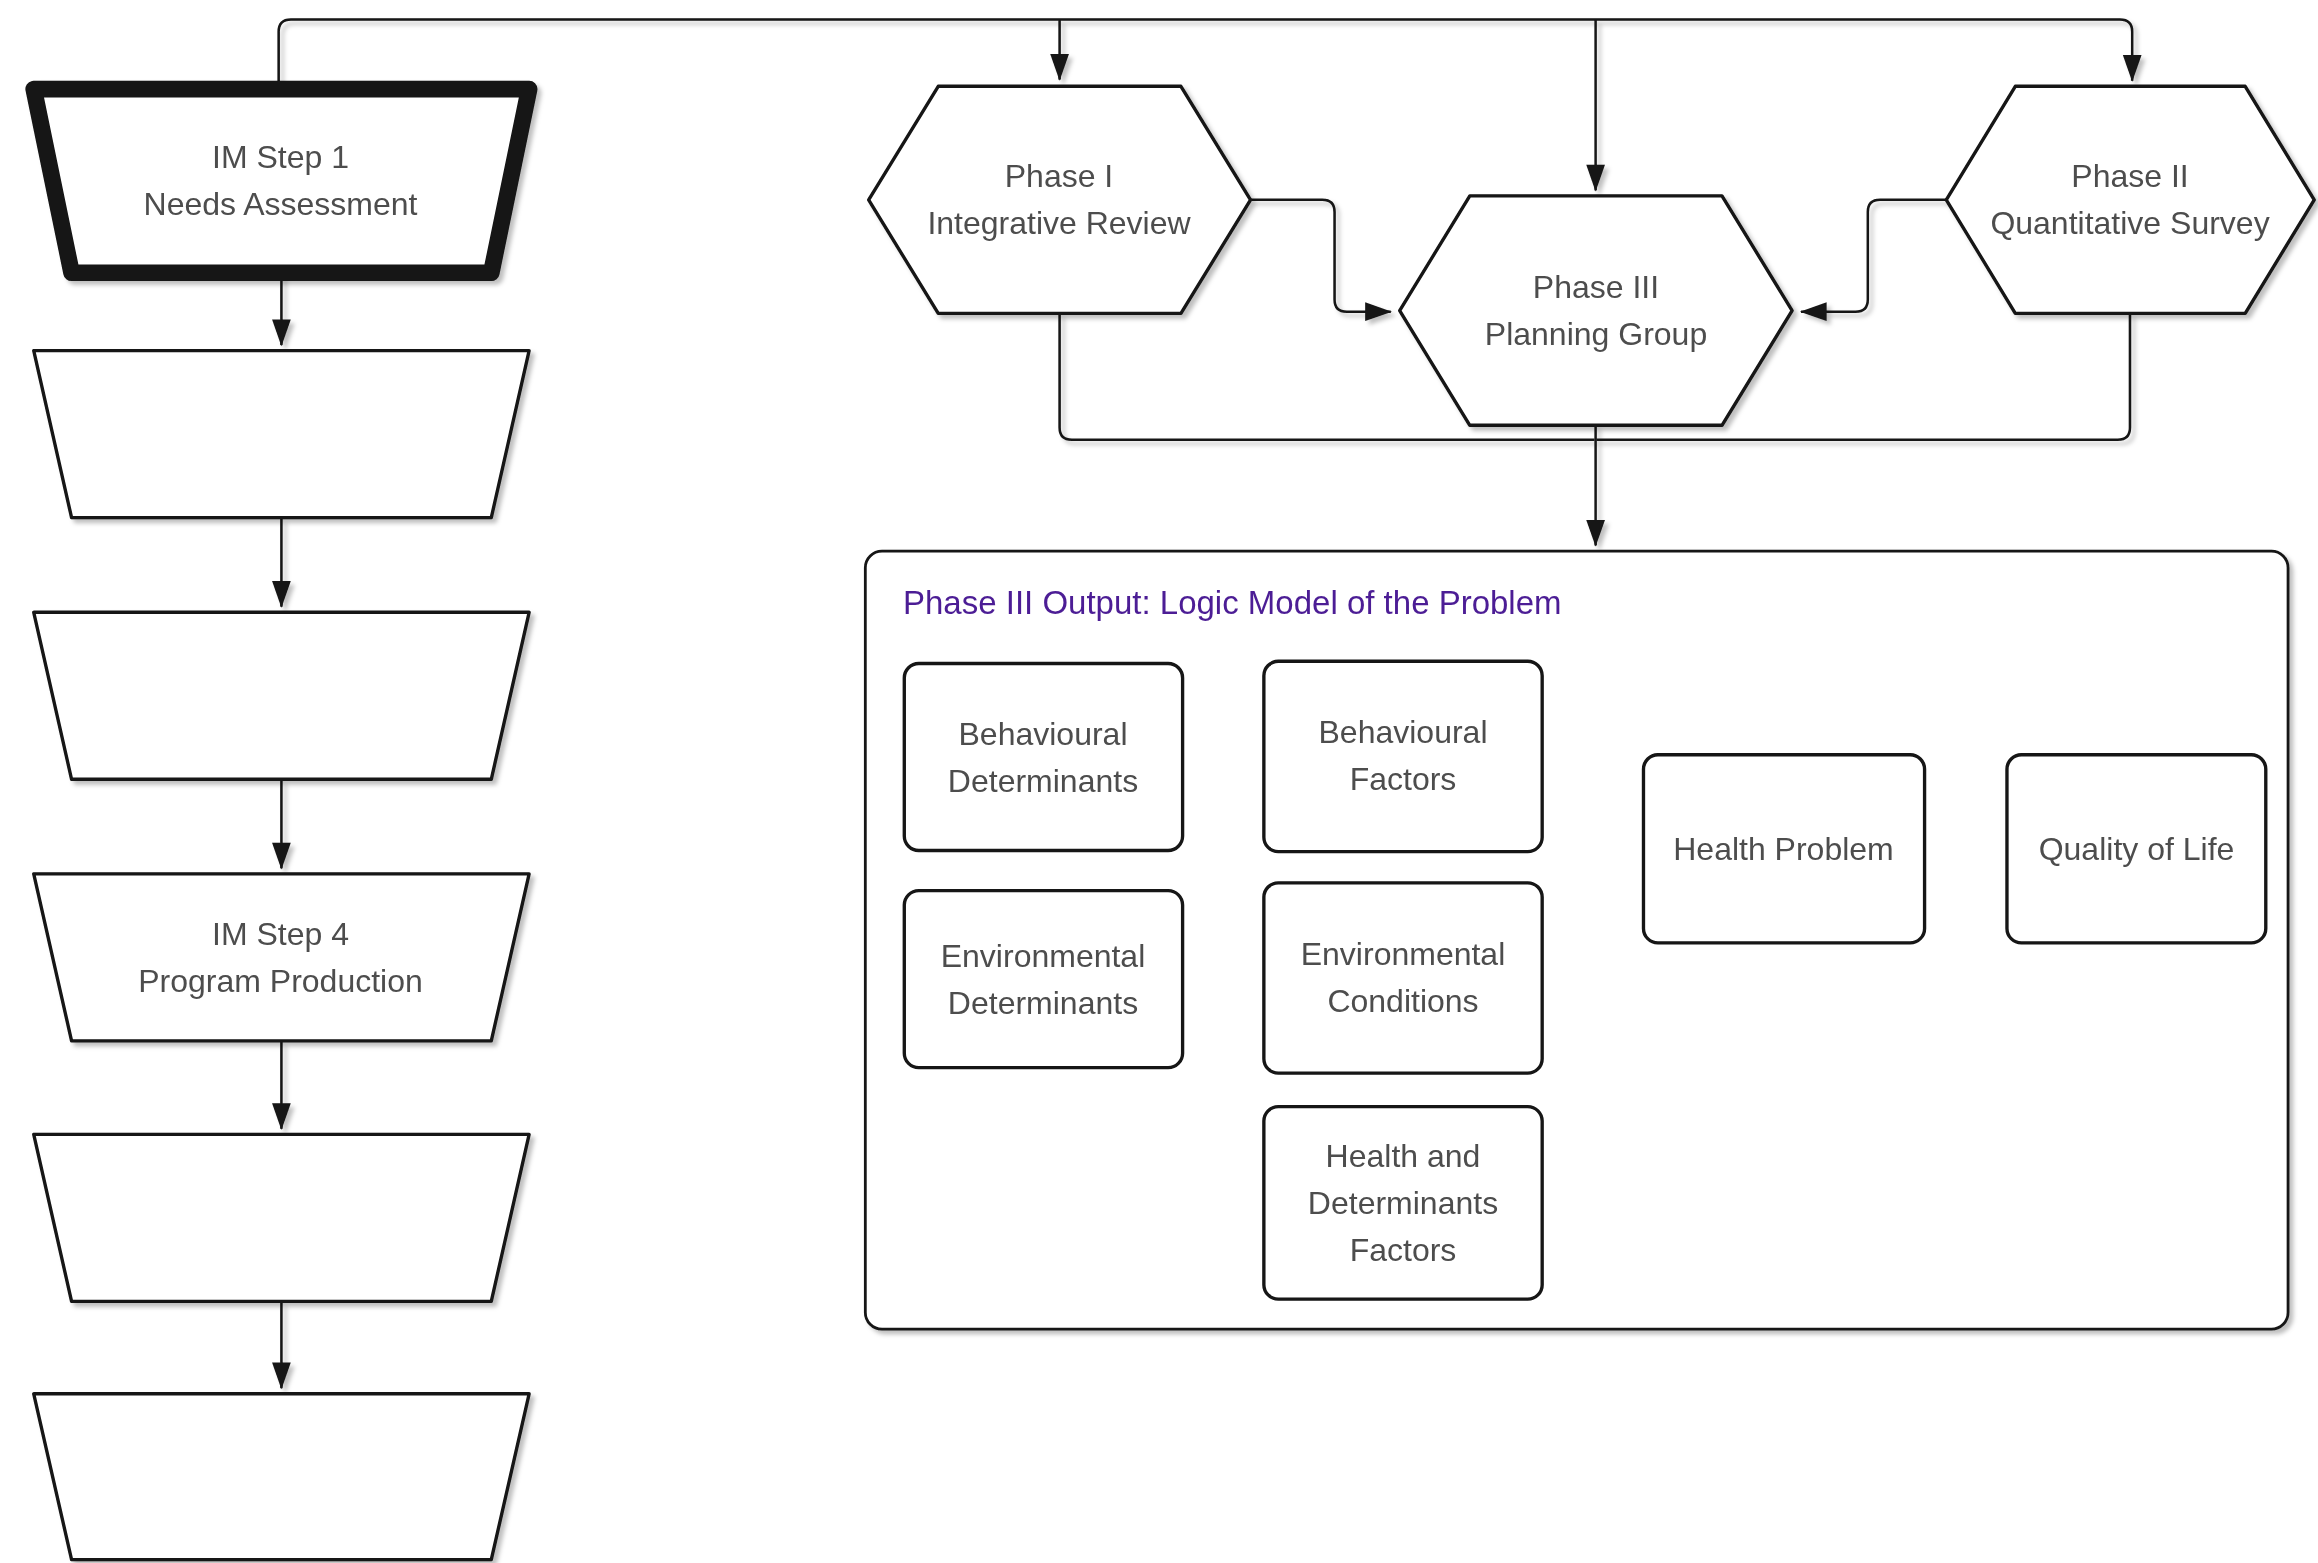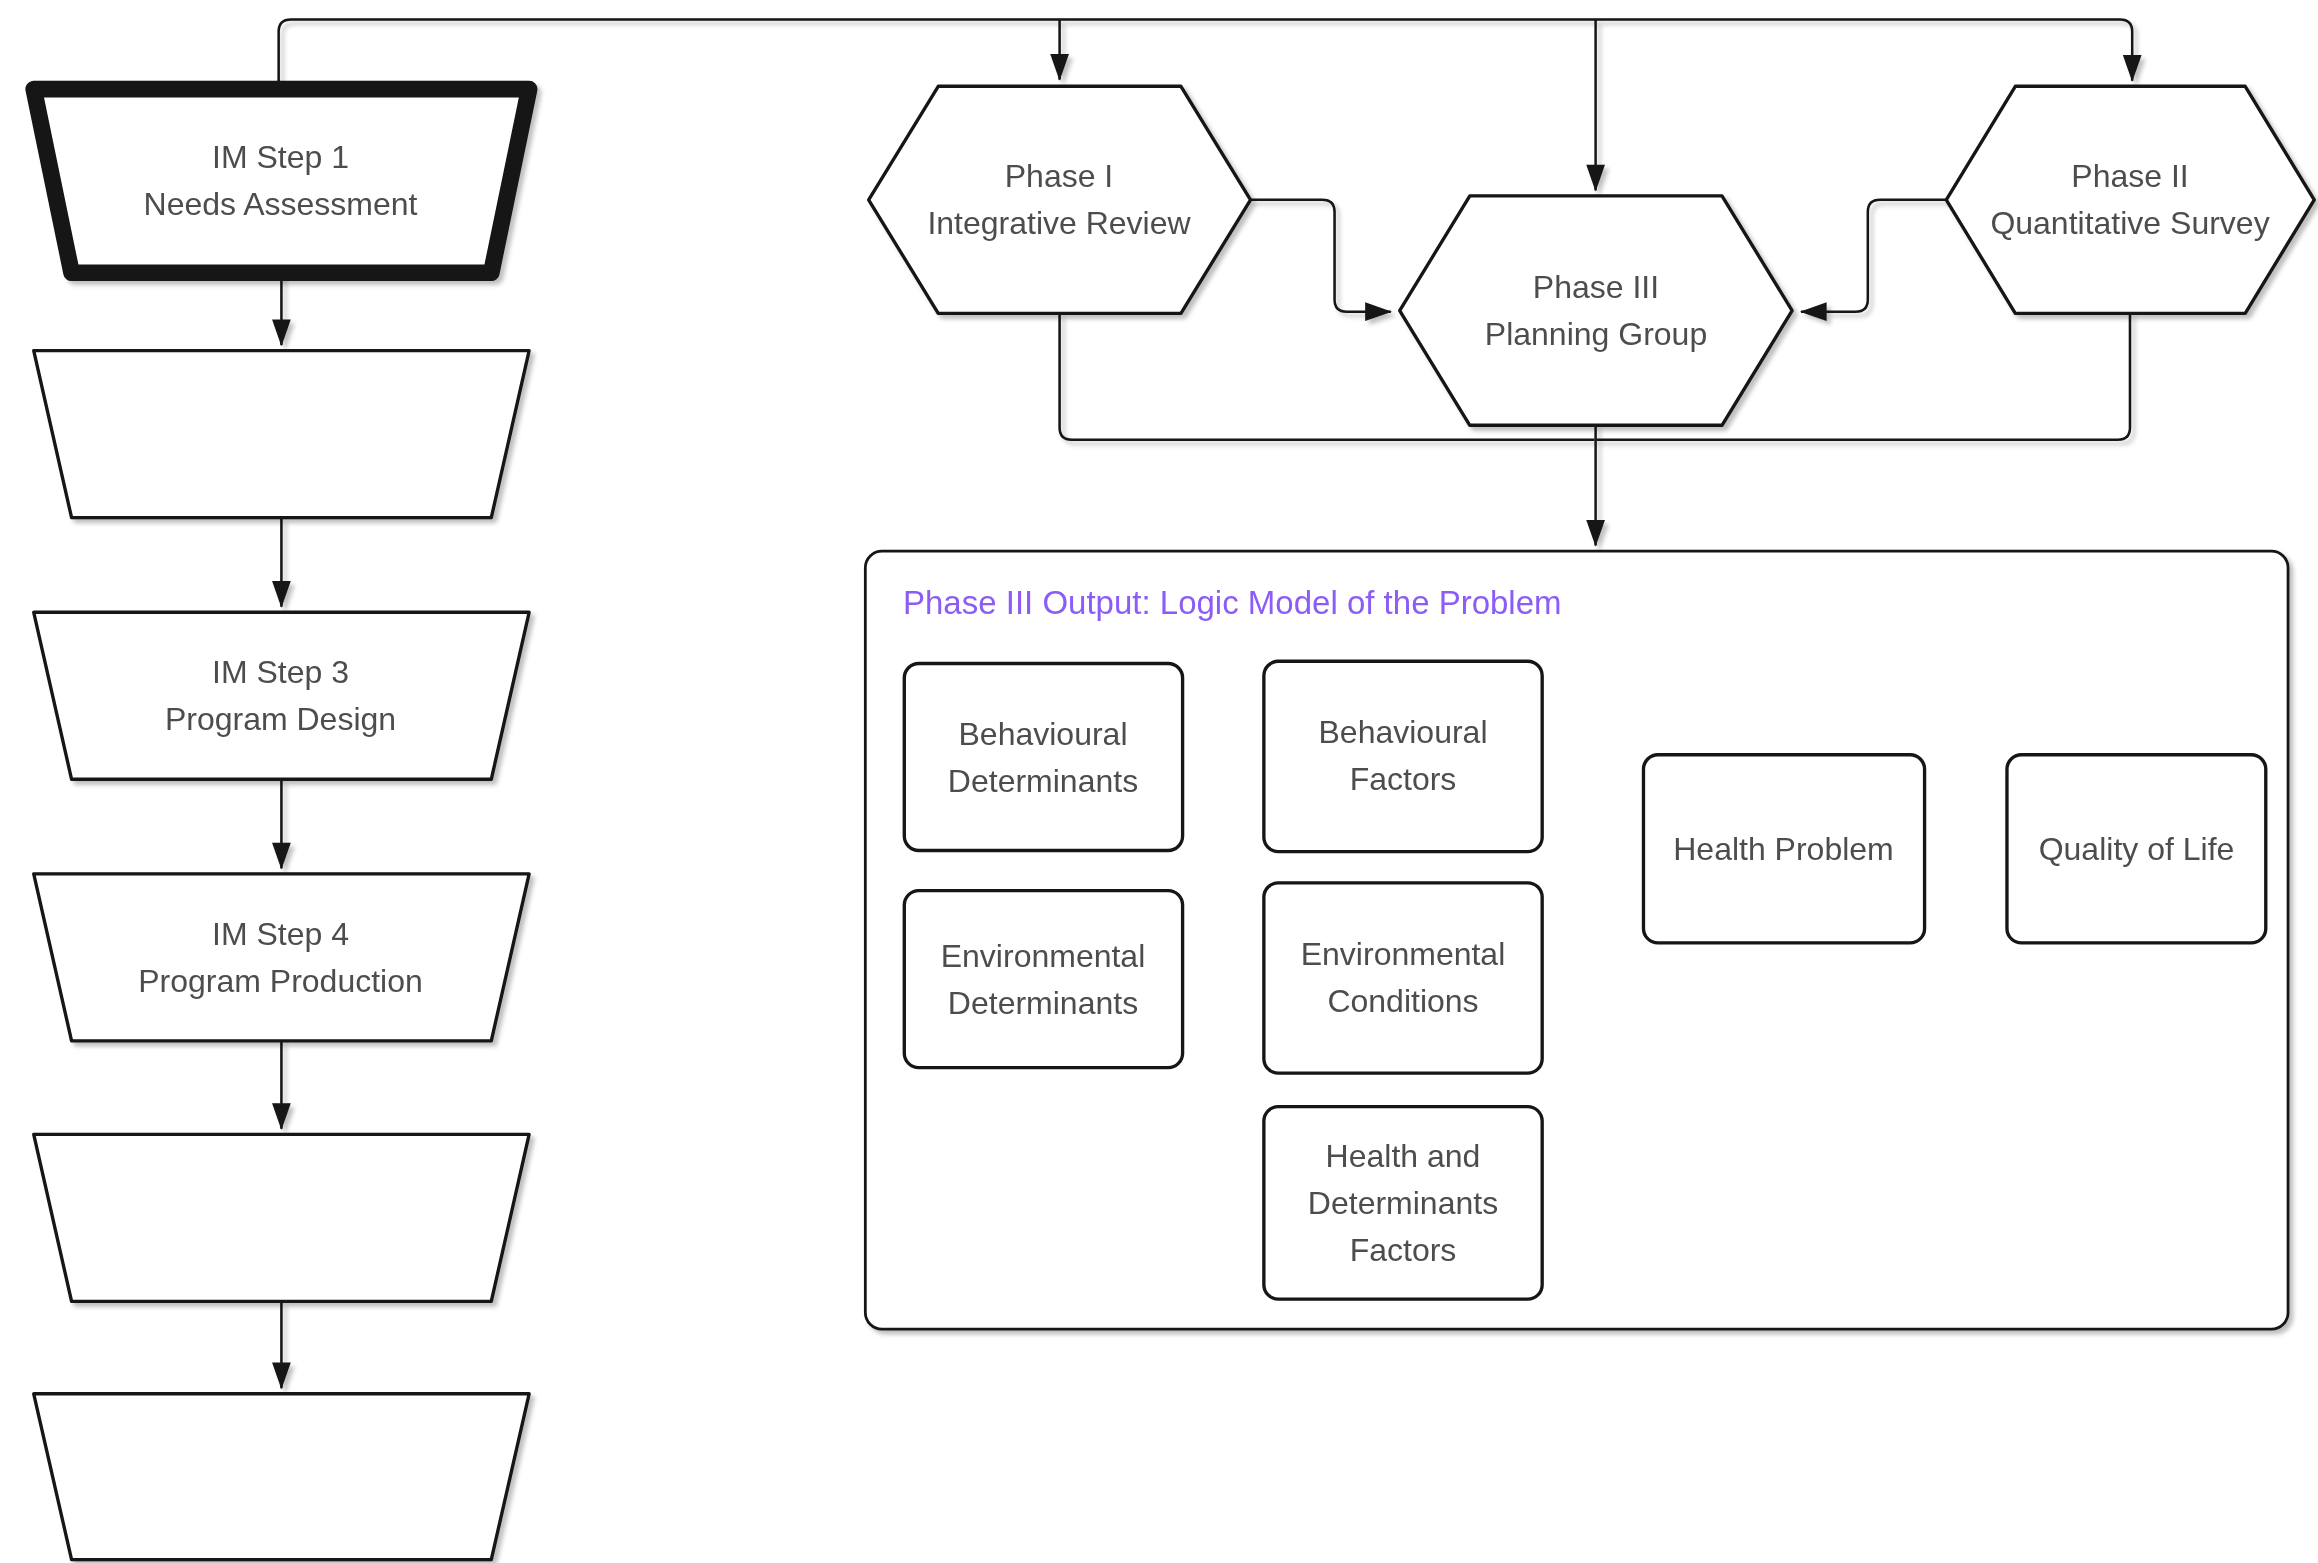--- a/index.html
+++ b/index.html
@@ -32,21 +32,21 @@
     justify-content: center;
     text-align: center;
     color: #4d4d4d;
     font-size: 32px;
     line-height: 47px;
     pointer-events: none;
   }
   .lbl span { display: block; white-space: nowrap; }
   .box-title {
     position: absolute;
-    color: #8b5cf6;
+    color: #4c1d95;
     font-size: 33px;
     line-height: 33px;
     white-space: nowrap;
     pointer-events: none;
   }
   .shape { fill: #ffffff; stroke: #141414; }
   .edge  { fill: none; stroke: #141414; stroke-width: 4.5; }
 </style>
 </head>
 <body>
@@ -122,24 +122,20 @@
       <rect class="shape" x="2270" y="1988" width="500" height="346" rx="26" ry="26" stroke-width="6"></rect>
       <rect class="shape" x="2952" y="1356" width="505" height="338" rx="26" ry="26" stroke-width="6"></rect>
       <rect class="shape" x="3605" y="1356" width="465" height="338" rx="26" ry="26" stroke-width="6"></rect>
     </g>
   </svg>
 
   <div class="lbl" style="left:33px; top:89px; width:495px; height:184px;">
     <span>IM Step 1</span>
     <span>Needs Assessment</span>
   </div>
-  <div class="lbl" style="left:33px; top:612px; width:495px; height:167px;">
-    <span>IM Step 3</span>
-    <span>Program Design</span>
-  </div>
   <div class="lbl" style="left:33px; top:874px; width:495px; height:167px;">
     <span>IM Step 4</span>
     <span>Program Production</span>
   </div>
 
   <div class="lbl" style="left:868px; top:86px; width:382px; height:227px;">
     <span>Phase I</span>
     <span>Integrative Review</span>
   </div>
   <div class="lbl" style="left:1946px; top:86px; width:368px; height:227px;">

